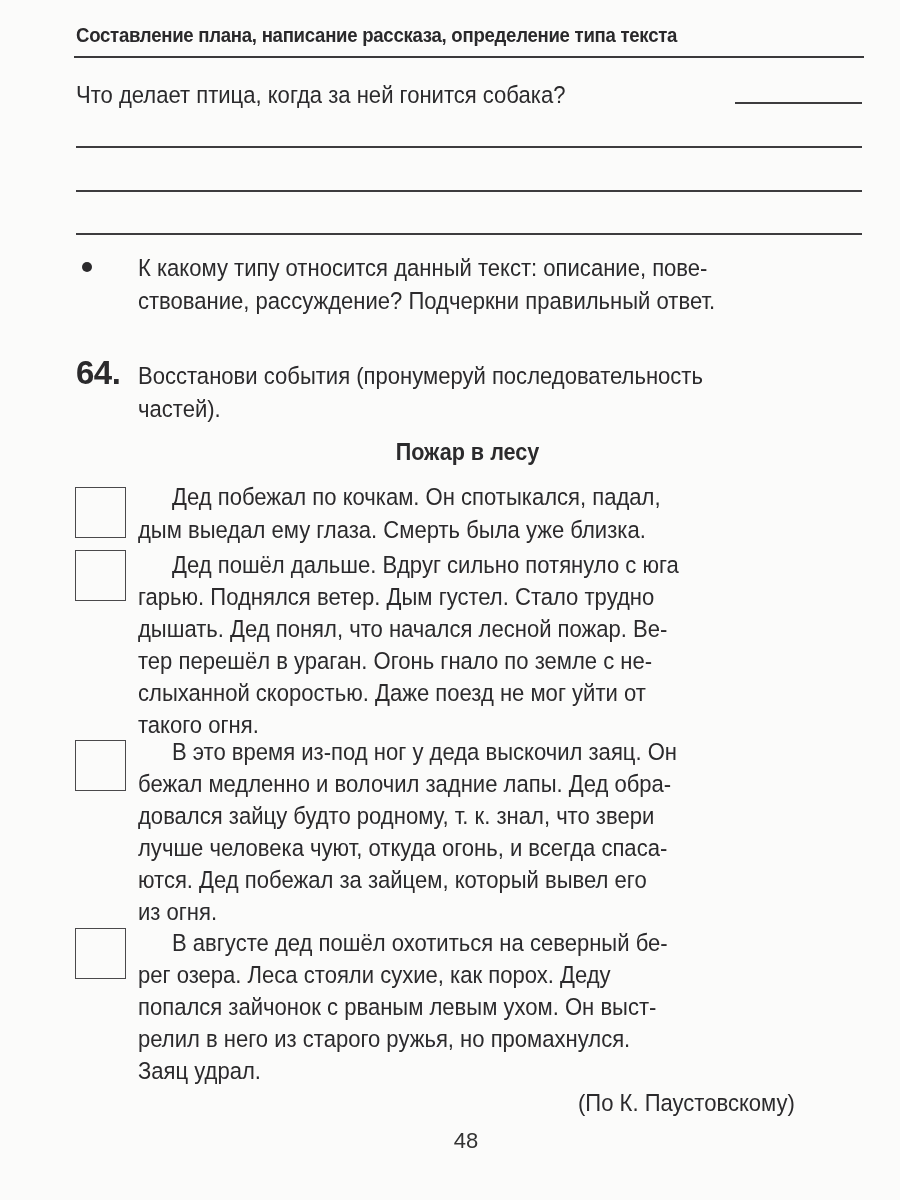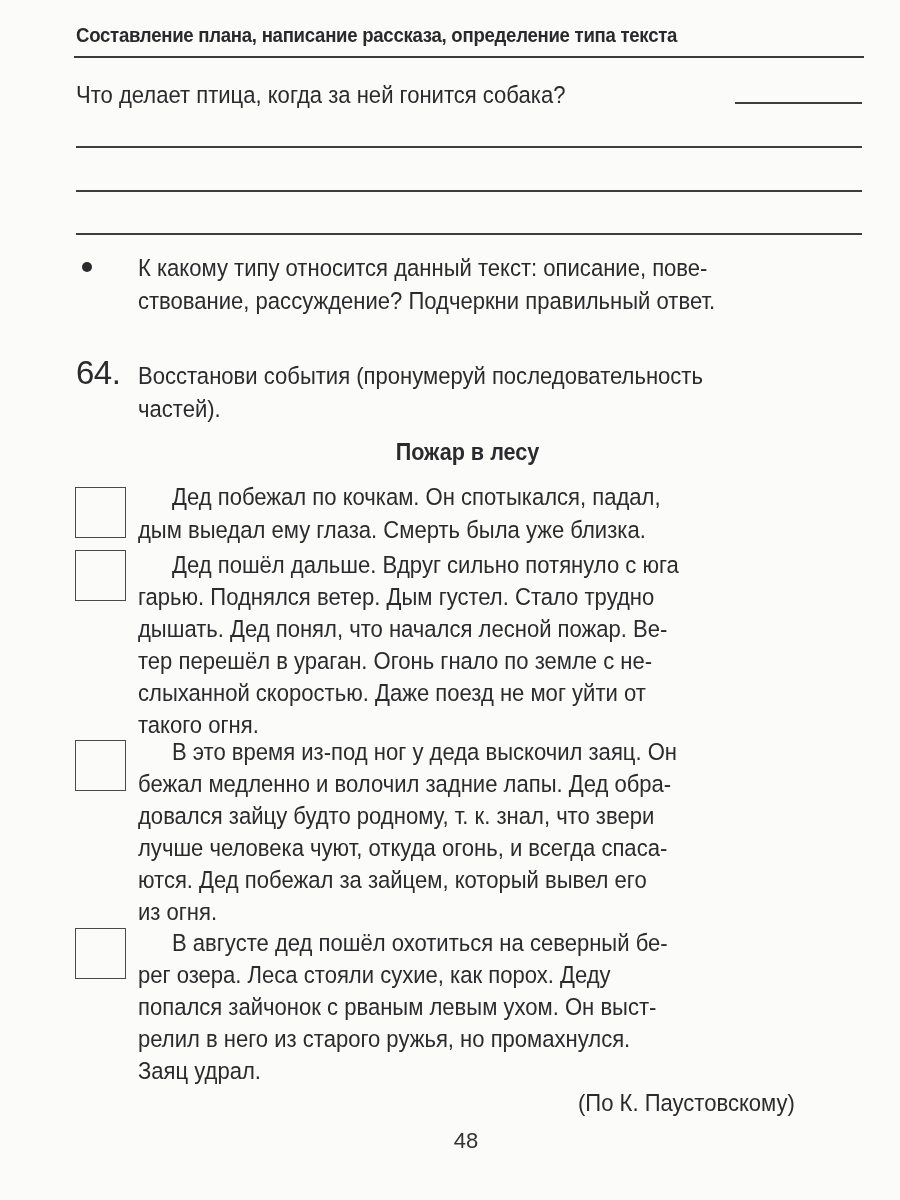--- a/index.html
+++ b/index.html
@@ -14,21 +14,21 @@
   .header {
     left: 76px; top: 24px; width: 786px;
     font-weight: bold; font-size: 20px; letter-spacing: -0.3px;
     transform: scaleX(0.93); transform-origin: left;
     white-space: nowrap; color: #2a292b;
   }
   .header-rule { left: 74px; top: 56px; width: 790px; height: 2px; background: #3a393b; }
   .body-text { font-size: 24.5px; line-height: 33px; transform: scaleX(0.9); transform-origin: left; white-space: nowrap; }
   .answer-line { height: 1.5px; background: #3d3c3e; }
   .bullet { left: 82px; top: 262px; width: 10px; height: 10px; border-radius: 50%; background: #2b2a2c; }
-  .task-num { left: 76px; top: 355px; font-size: 33px; font-weight: normal; line-height: 36px; letter-spacing: -0.5px; }
+  .task-num { left: 76px; top: 355px; font-size: 33px; font-weight: bold; line-height: 36px; letter-spacing: -0.5px; }
   .title { left: 0; width: 935px; text-align: center; top: 438px; font-weight: bold; font-size: 24px; transform: scaleX(0.9); transform-origin: center; }
   .order-box { width: 51px; height: 51px; border: 1.5px solid #4a494b; background: transparent; box-sizing: border-box; }
   .page-num { left: 0; width: 932px; text-align: center; top: 1128px; font-size: 22px; color: #333; }
   .bleed { color: rgba(60,60,60,0.07); font-size: 21px; line-height: 33px; transform: scaleX(-1); white-space: nowrap; pointer-events: none; }
 </style>
 </head>
 <body>
 
 <div class="abs bleed" style="left:80px; top:108px; width:780px; height:1000px;"></div>
 

